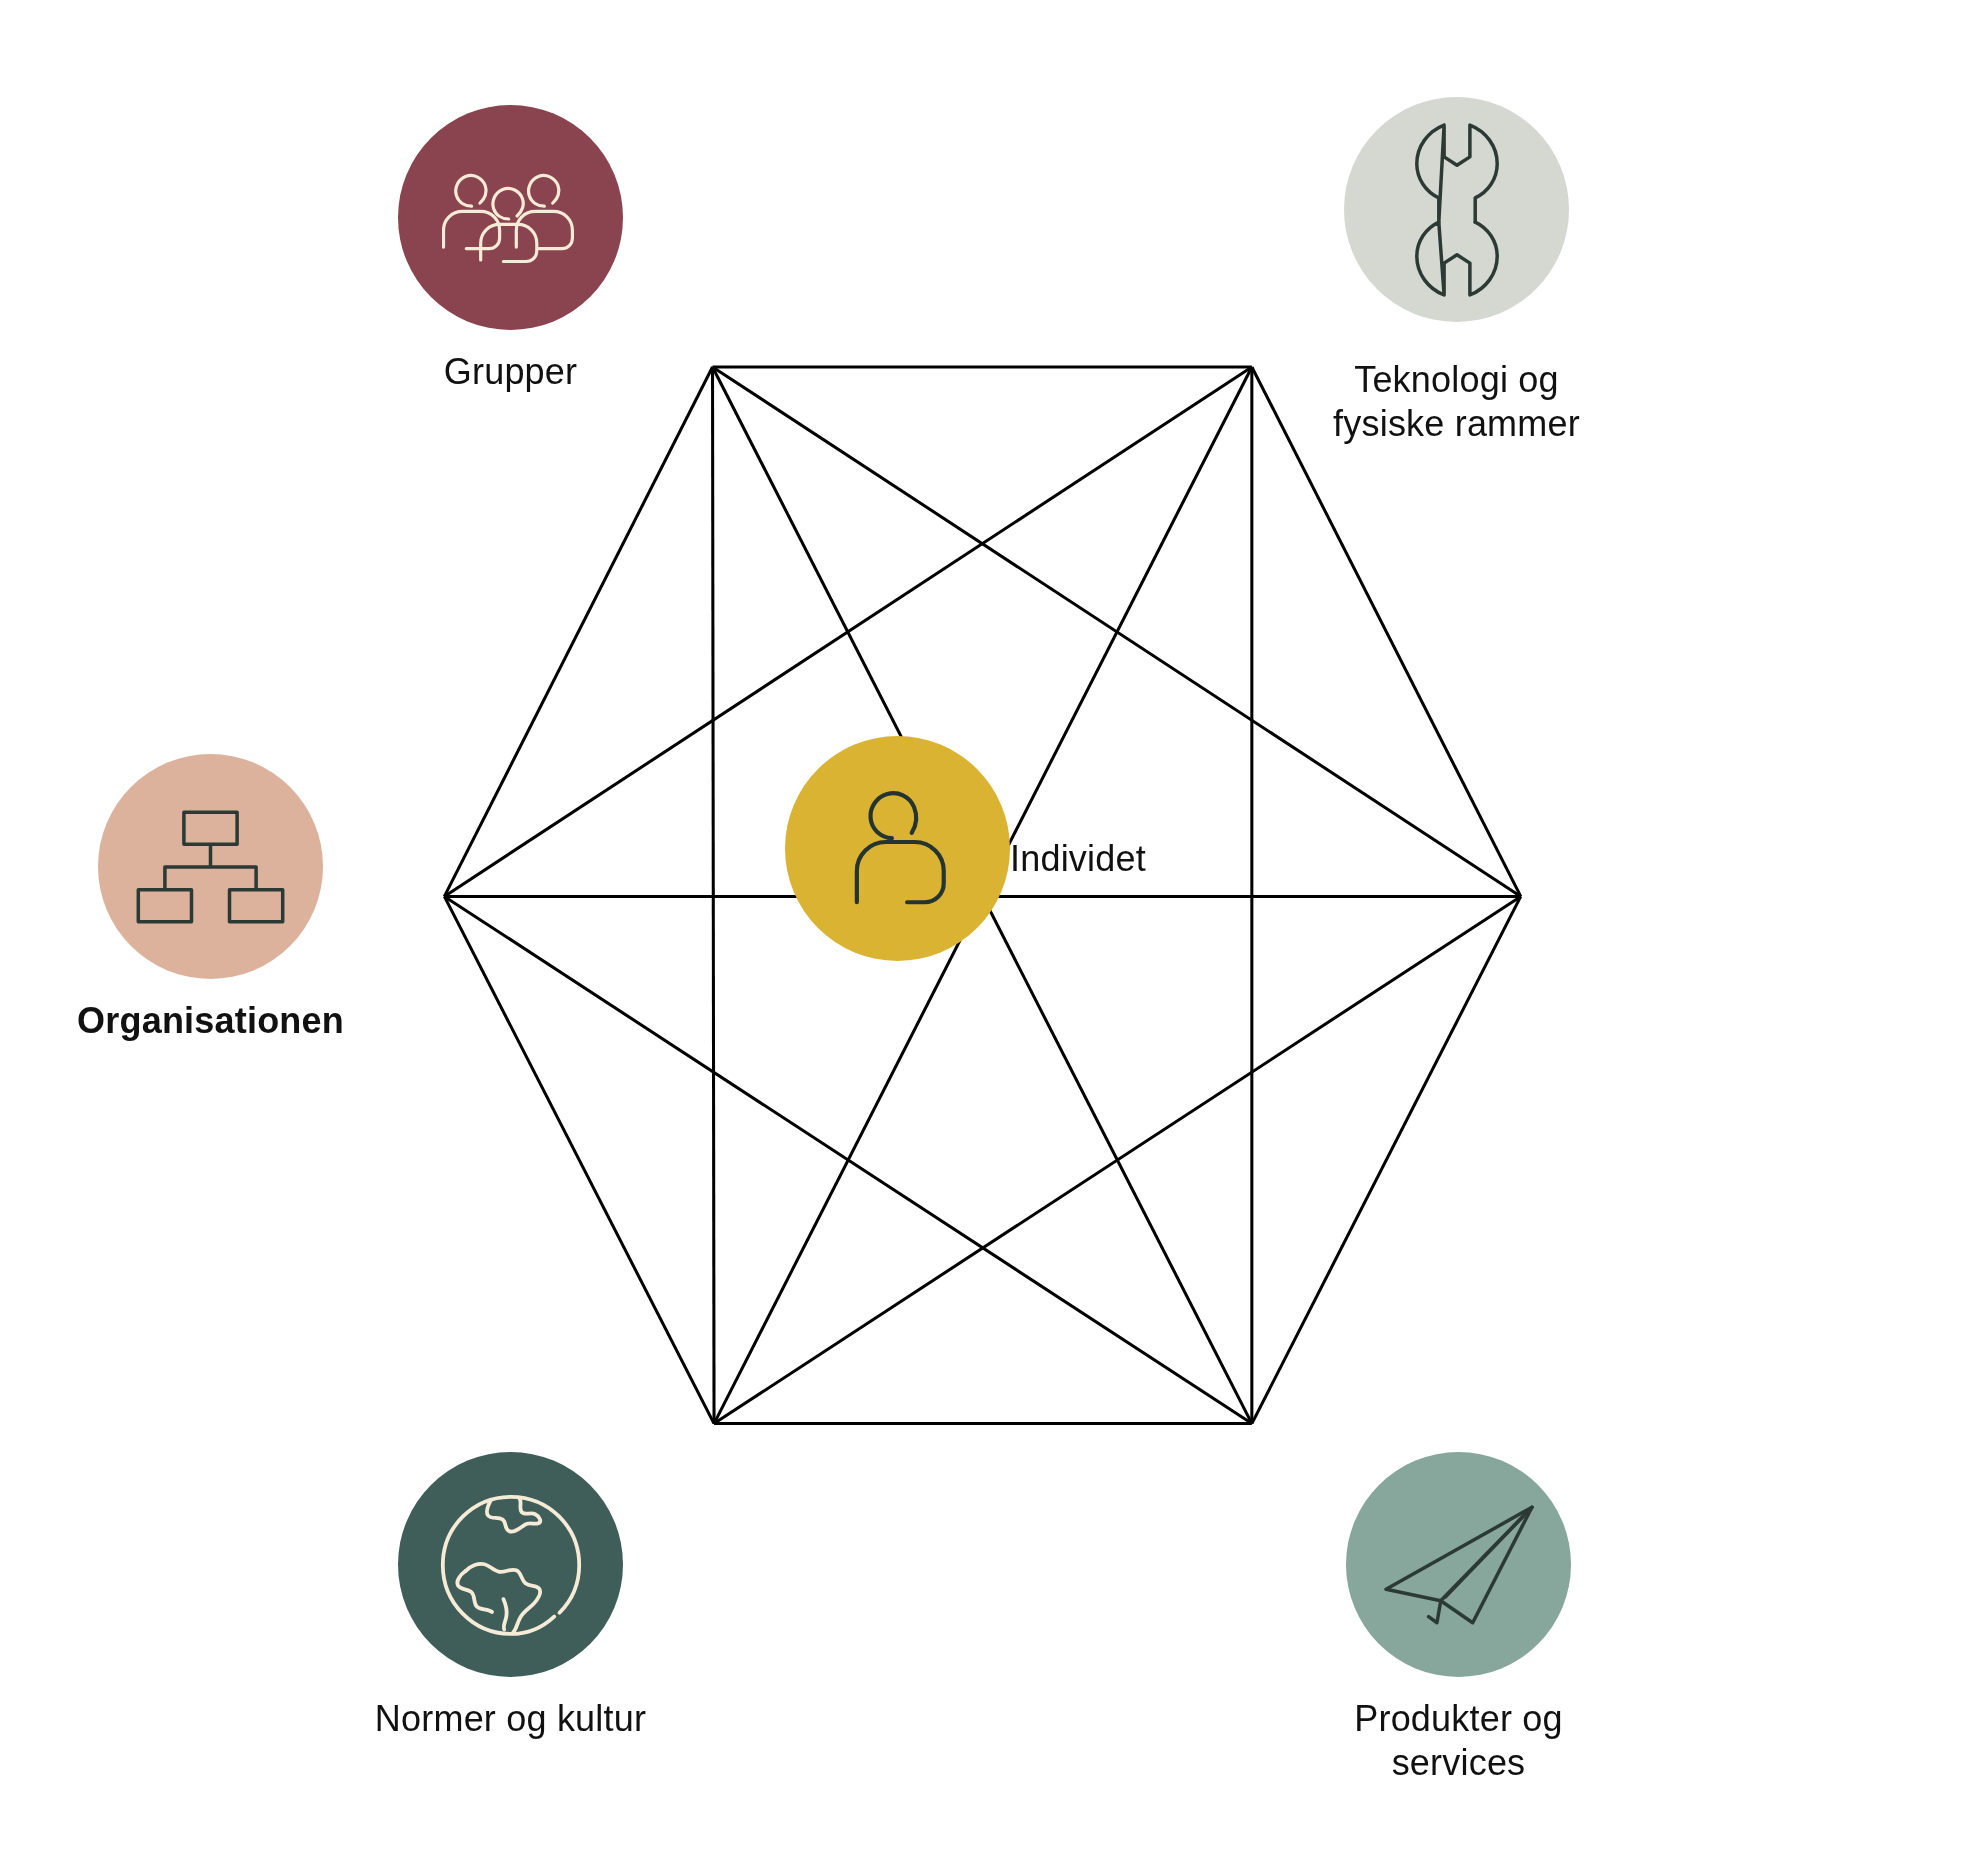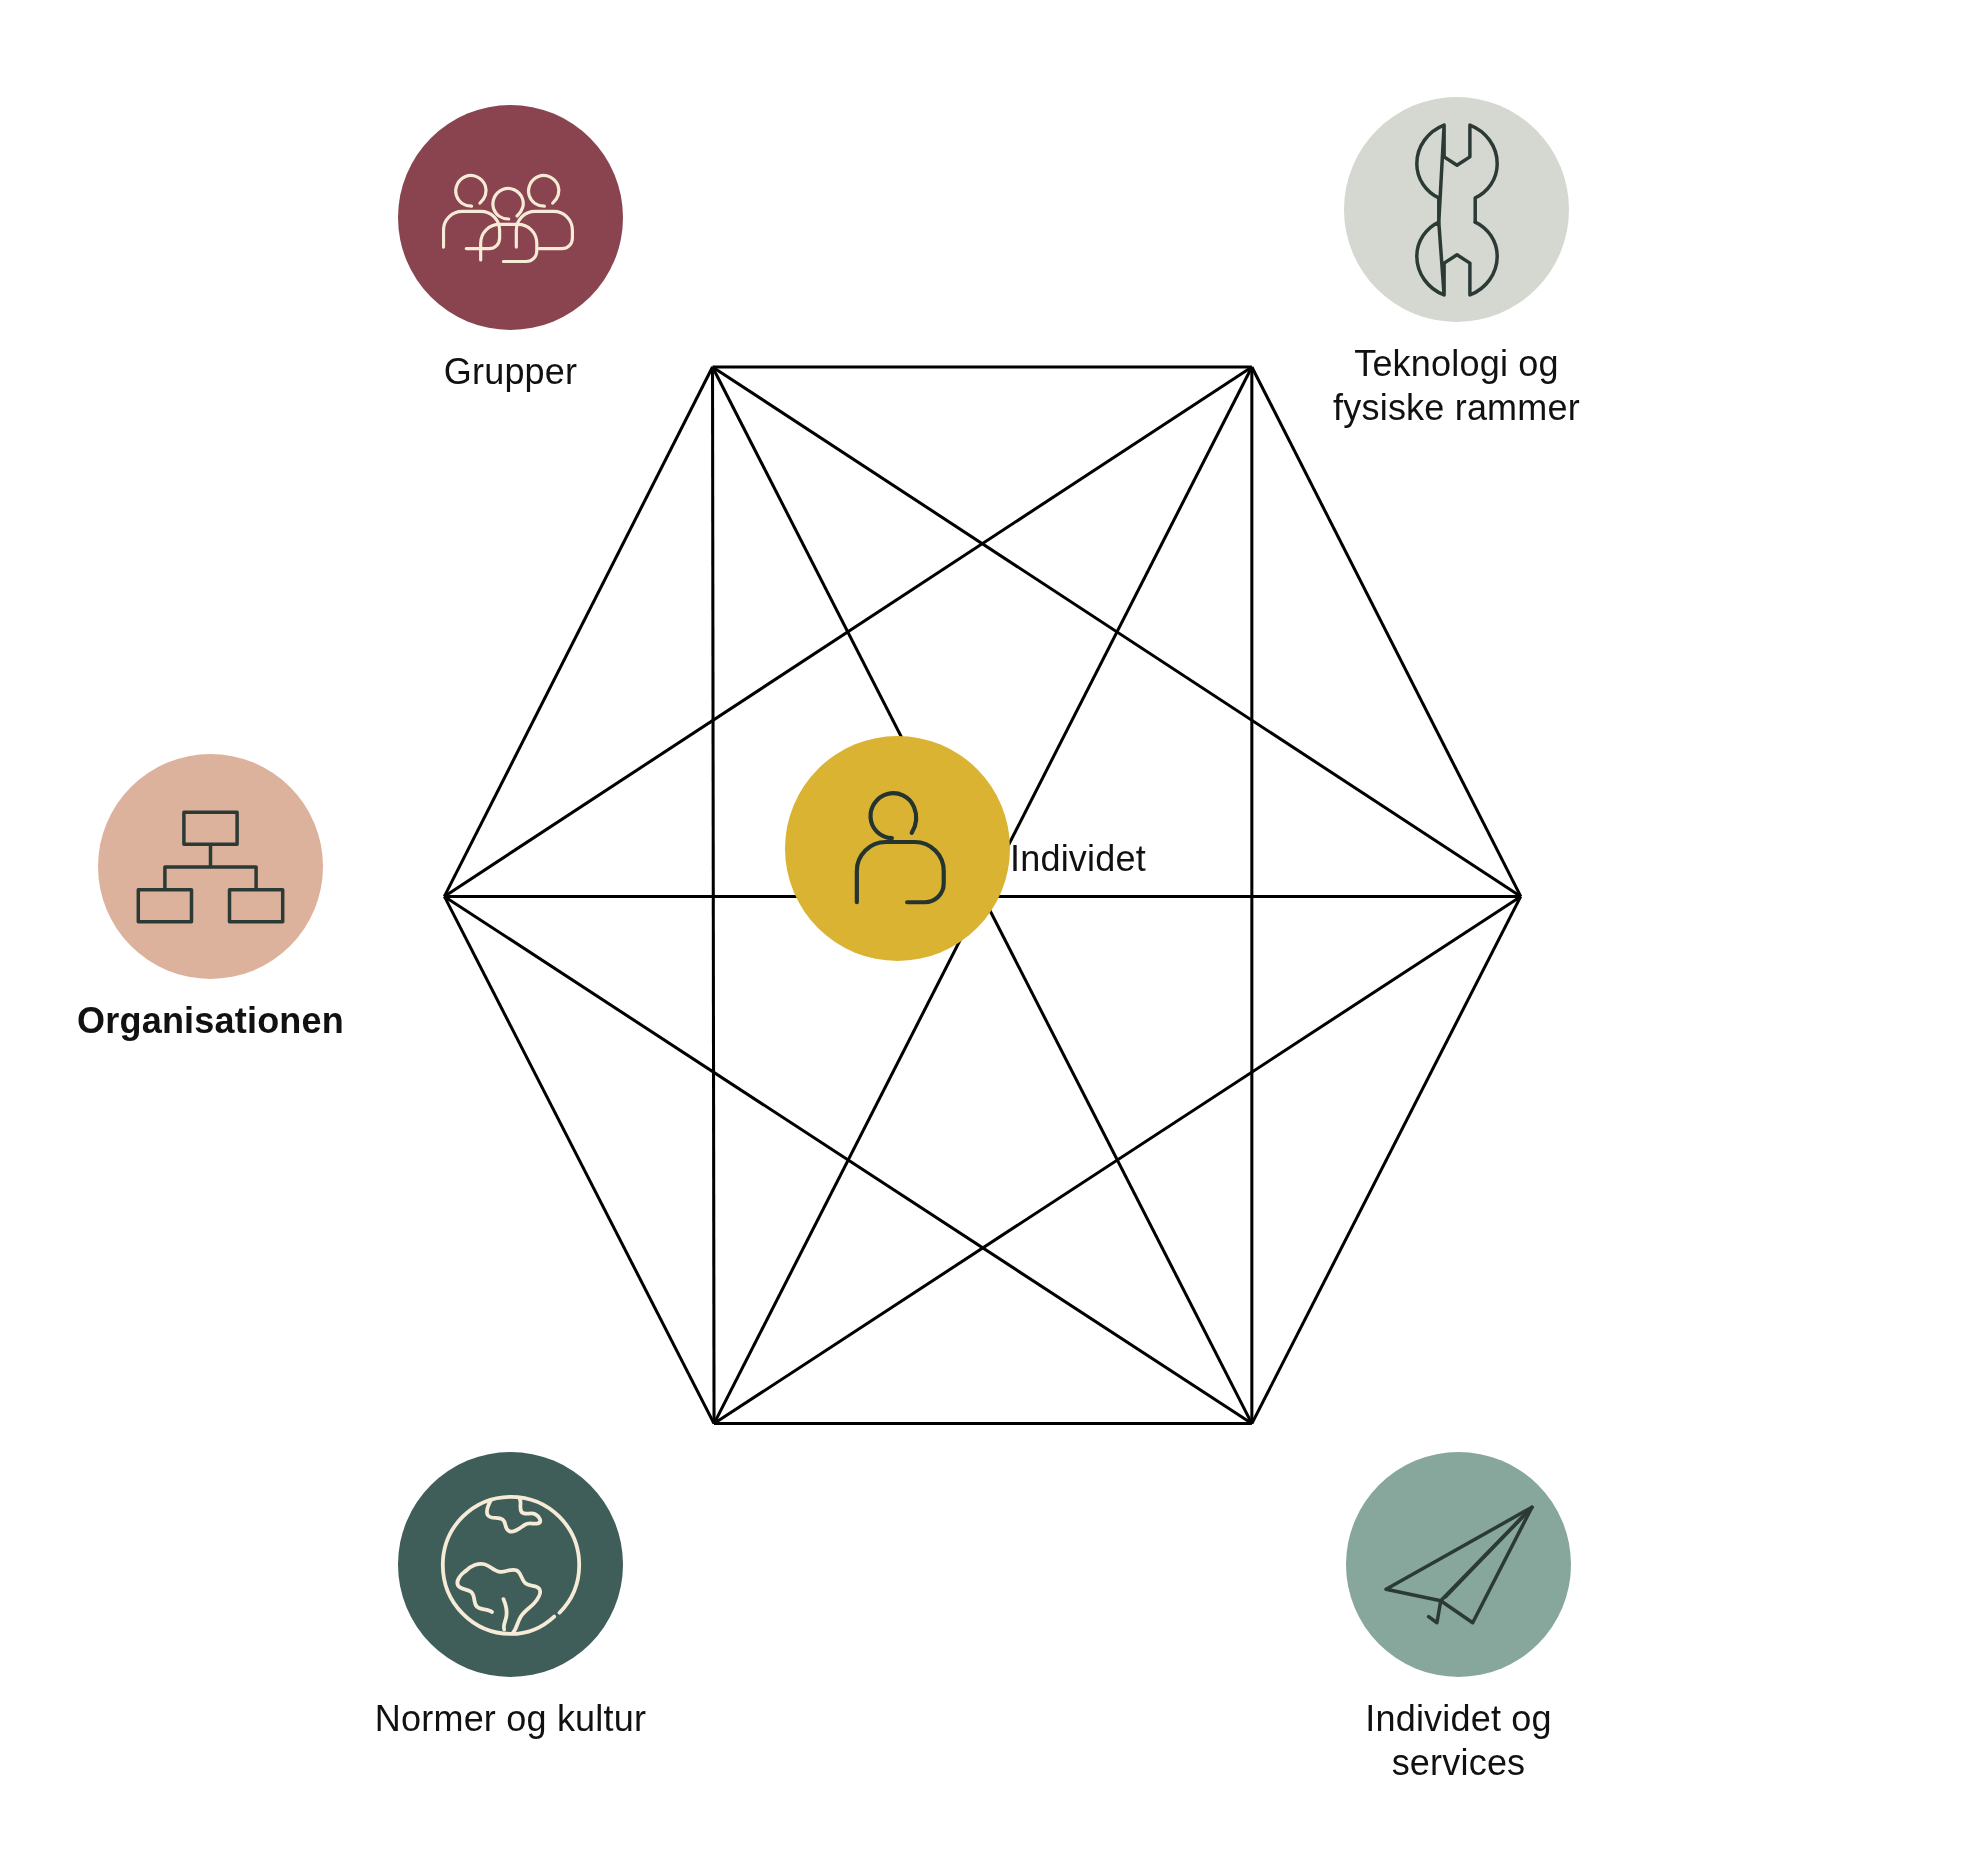--- a/index.html
+++ b/index.html
@@ -95,21 +95,21 @@
           <path d="M 146 42 C 153 36 156 27 153 19 C 149 8 137 3 127 7 C 117 11 112 22 115 32 C 118 41 126 46 135 46"></path>
           <path d="M 98 100 L 98 78 C 98 64 109 53 123 53 L 147 53 C 161 53 172 64 172 78 L 172 88 C 172 96 166 102 158 102 L 128 102"></path>
           <path d="M 99 59 C 106 53 109 44 106 36 C 102 25 90 20 80 24 C 70 28 65 39 68 49 C 71 58 79 63 88 63"></path>
           <path d="M 51 117 L 51 95 C 51 81 62 70 76 70 L 100 70 C 114 70 125 81 125 95 L 125 105 C 125 113 119 119 111 119 L 81 119"></path>
         </g>
       </svg>
     </div>
     <div class="node-label">Grupper</div>
   </div>
 
-  <div class="node" id="node-teknologi" style="width: 395px; left: 1259px; top: 97px;">
+  <div class="node" id="node-teknologi" style="width: 395px; left: 1259px; top: 97px; gap: 16px;">
     <div class="bubble" style="width: 225px; height: 225px; background: rgb(213, 215, 209);">
       <svg width="84" height="176" viewBox="0 0 110 232">
         <g fill="none" stroke="#2C3A36" stroke-width="4.6" stroke-linecap="round" stroke-linejoin="round">
           <path d="M 38 4 L 38 46 L 55 57 L 72 46 L 72 4 C 93 12 108 32 108 55 C 108 75 96 92 79 100 L 79 132 M 31 132 L 31 100 C 14 92 2 75 2 55 C 2 32 17 12 38 4 Z"></path>
           <path d="M 38 228 L 38 186 L 55 175 L 72 186 L 72 228 C 93 220 108 200 108 177 C 108 157 96 140 79 132 M 31 132 C 14 140 2 157 2 177 C 2 200 17 220 38 228 Z"></path>
         </g>
       </svg>
     </div>
     <div class="node-label">Teknologi og
 fysiske rammer</div>
@@ -148,18 +148,18 @@
   <div class="node" id="node-produkter" style="width: 395px; left: 1261px; top: 1452px;">
     <div class="bubble" style="width: 225px; height: 225px; background: rgb(135, 167, 156);">
       <svg width="152" height="122" viewBox="0 0 200 160">
         <g fill="none" stroke="#2C3A36" stroke-width="4.6" stroke-linecap="round" stroke-linejoin="round">
           <path d="M 196 4 L 4 112 L 76 127 L 118 156 Z"></path>
           <path d="M 196 4 L 76 127 L 71 156 L 60 148"></path>
           <path d="M 196 4 L 82 122"></path>
         </g>
       </svg>
     </div>
-    <div class="node-label">Individet og
+    <div class="node-label">Produkter og
 services</div>
   </div>
 
 </div>
 
 
 </body></html>

